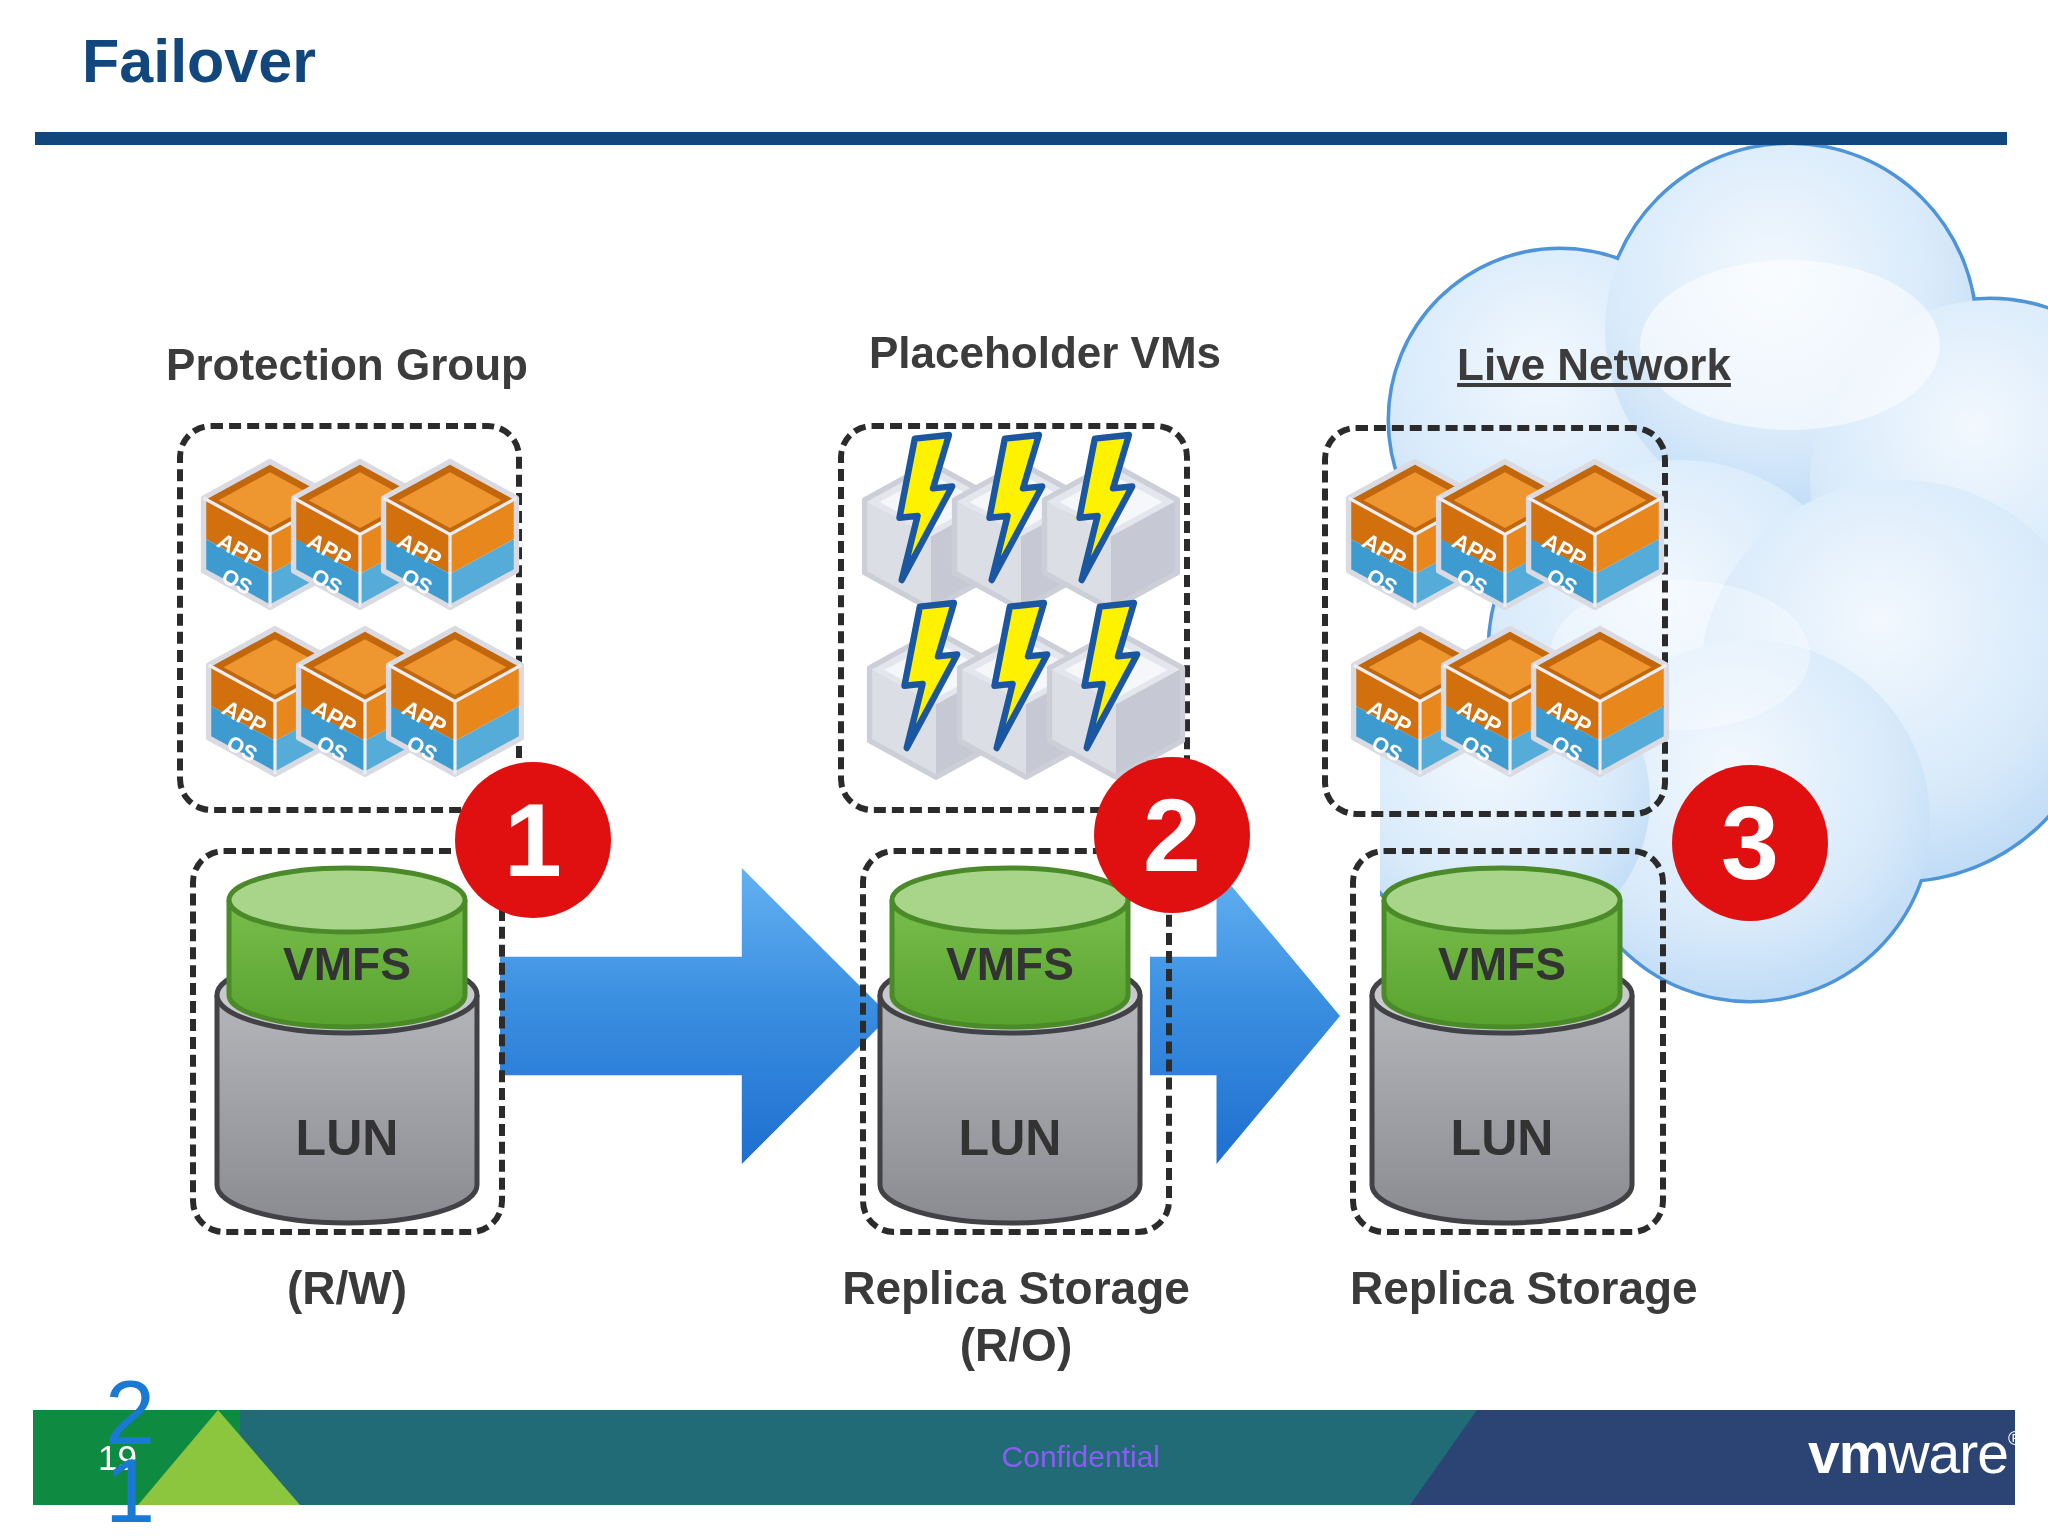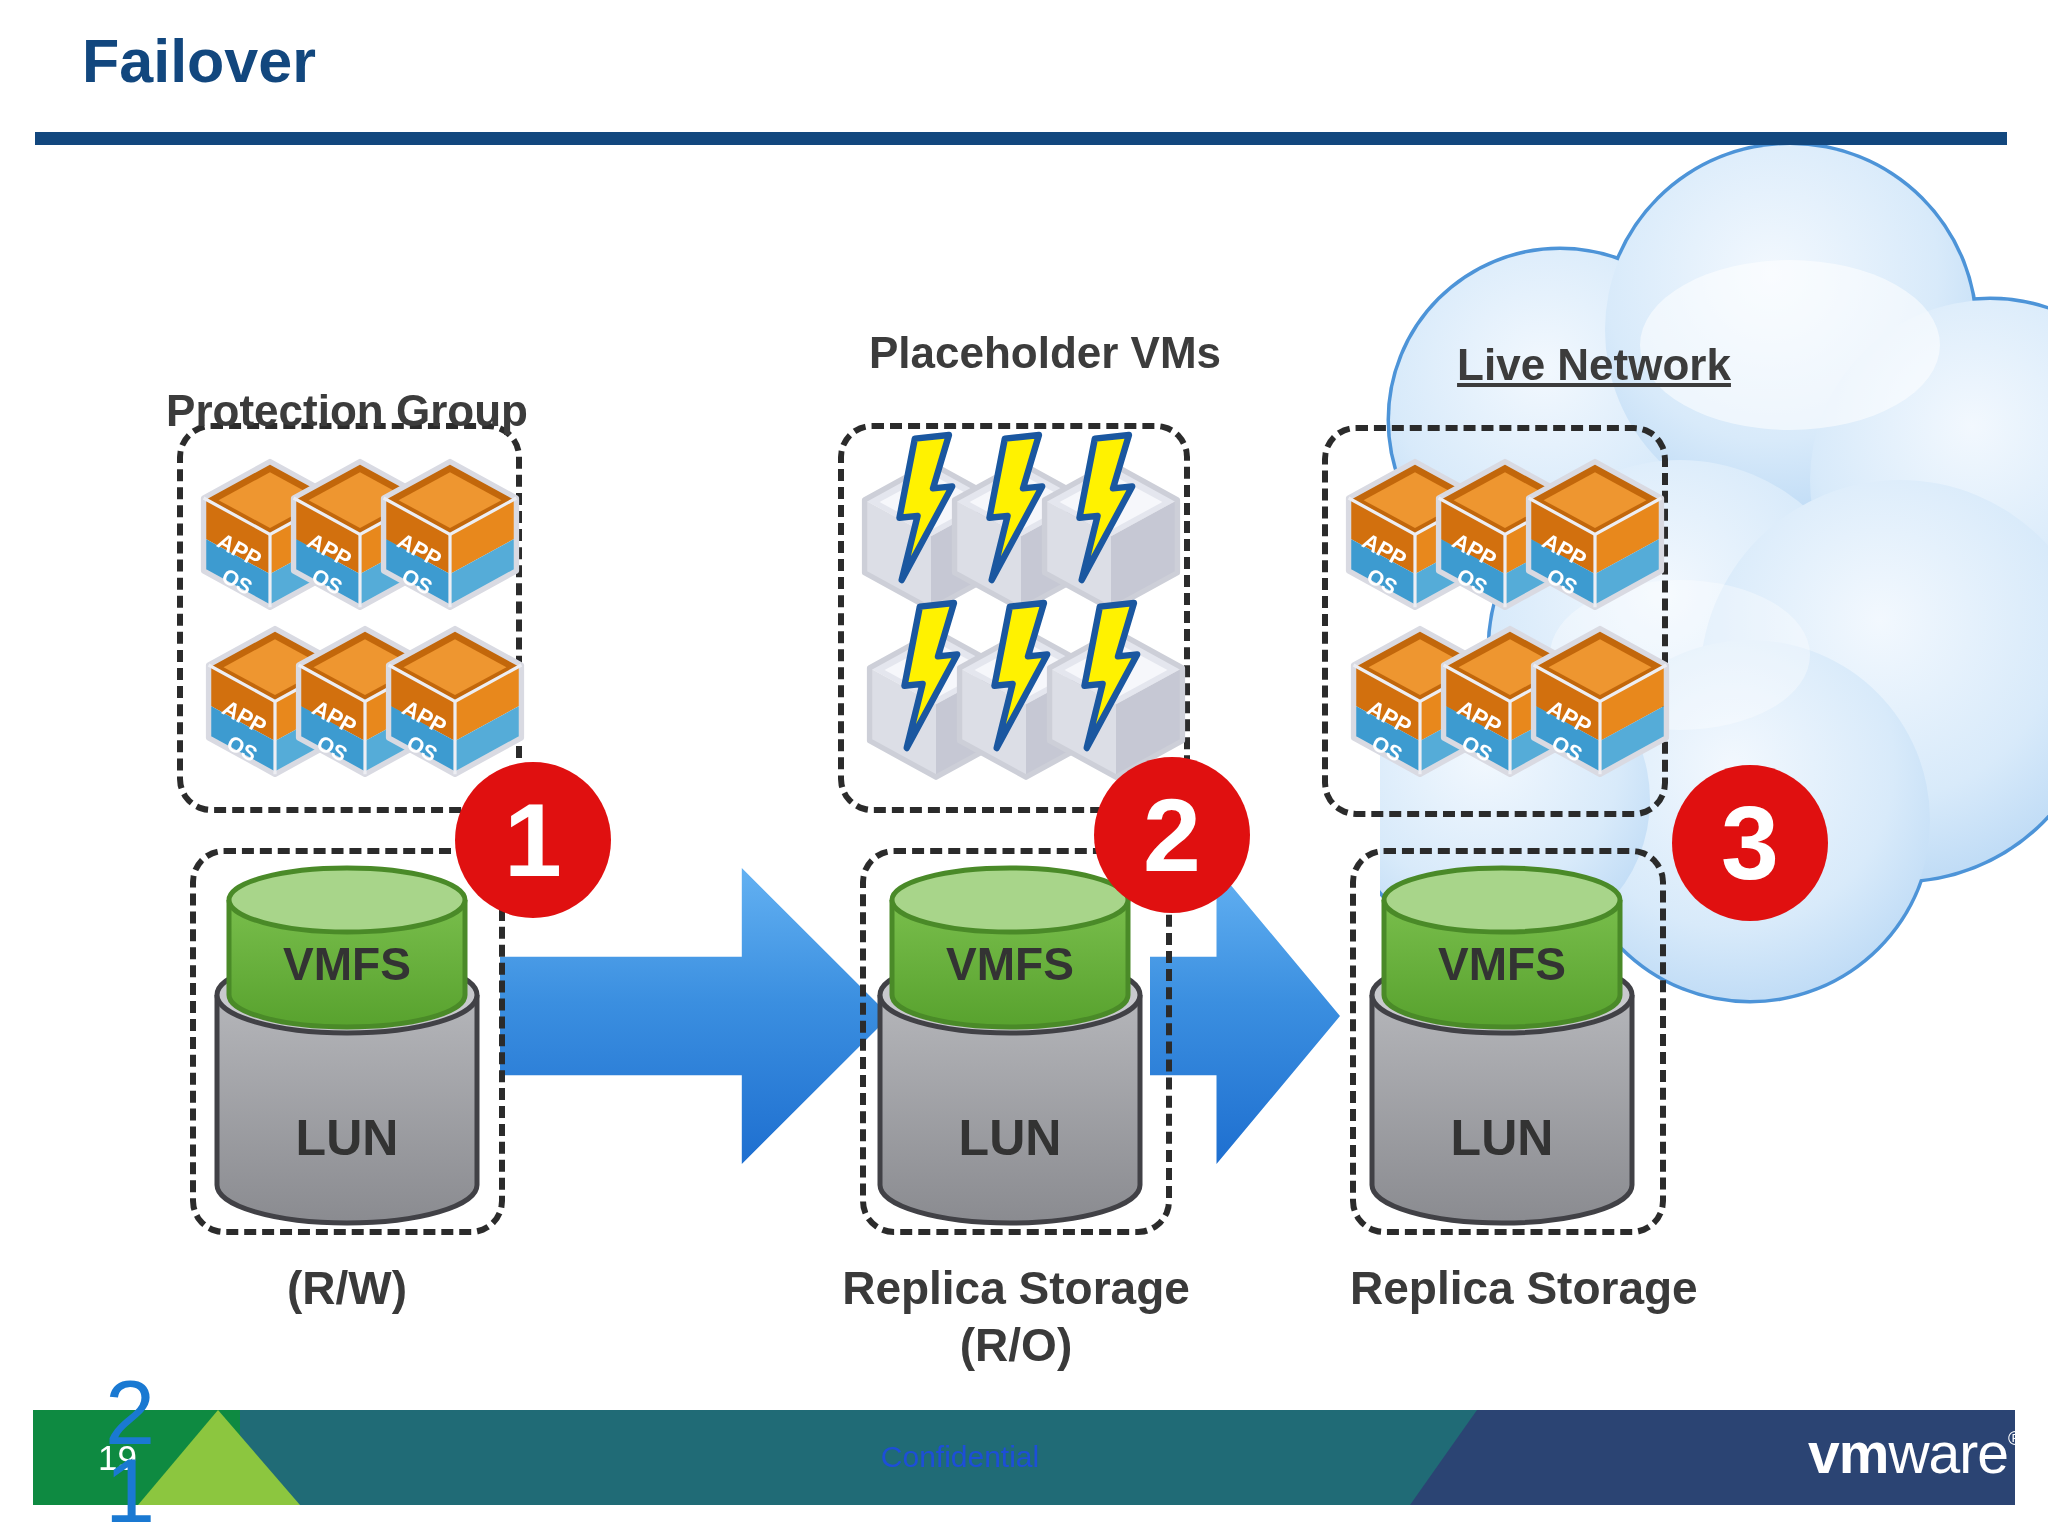--- a/index.html
+++ b/index.html
@@ -43,21 +43,21 @@
   
   .step-circle{width:156px;height:156px;border-radius:50%;background:#E01010;color:#ffffff;
     font-size:104px;font-weight:bold;display:flex;align-items:center;justify-content:center;
     z-index:5;line-height:1;}
 
   
   .storage-caption{font-size:46px;font-weight:bold;color:#3A3A3A;line-height:57px;z-index:4;}
 
   
   #footer-svg{left:33px;top:1410px;width:1982px;height:95px;z-index:6;}
-  #confidential{left:760px;top:1440px;width:400px;text-align:center;color:#1d4ed8;
+  #confidential{left:760px;top:1440px;width:400px;text-align:right;color:#8b5cf6;
     font-size:30px;z-index:7;}
   #page-number{left:98px;top:1438px;color:#ffffff;font-size:35px;z-index:7;}
   #brand{left:1760px;top:1420px;color:#ffffff;font-size:57px;z-index:7;letter-spacing:-1px;margin-left:48px;}
   #brand .b{font-weight:bold;}
   #brand .reg{font-size:20px;vertical-align:28px;letter-spacing:0;}
   #overlay-digits{left:88px;top:1374px;width:84px;text-align:center;color:#1A79D2;
     font-size:90px;line-height:78px;z-index:8;font-weight:normal;}
   #overlay-digits span{display:block;}
 </style>
 </head>
@@ -121,21 +121,21 @@
         <circle cx="370" cy="725" r="180"></circle>
       <circle cx="120" cy="705" r="150"></circle>
     </g>
     <ellipse cx="410" cy="250" rx="150" ry="85" fill="rgba(255,255,255,0.55)"></ellipse>
     <ellipse cx="300" cy="560" rx="130" ry="75" fill="rgba(255,255,255,0.35)"></ellipse>
   </svg>
 
   <div id="title" class="abs">Failover</div>
   <div id="title-rule" class="abs"></div>
 
-  <div class="abs col-label" style="left:97px;top:340px;width:500px;margin-top:46px;">Protection Group</div>
+  <div class="abs col-label" style="left:97px;top:340px;width:500px;">Protection Group</div>
   <div class="abs col-label" style="left:795px;top:328px;width:500px;">Placeholder VMs</div>
   <div class="abs col-label" style="left:1344px;top:340px;width:500px;text-decoration:underline;">Live Network</div>
 
   <div id="arrow-1" class="abs block-arrow"></div>
   <div id="arrow-2" class="abs block-arrow"></div>
 
   <div class="abs dash-box" style="left:177px;top:423px;width:333px;height:378px;"></div>
   <div class="abs dash-box" style="left:838px;top:423px;width:340px;height:378px;"></div>
   <div class="abs dash-box" style="left:1322px;top:425px;width:334px;height:380px;"></div>
 

